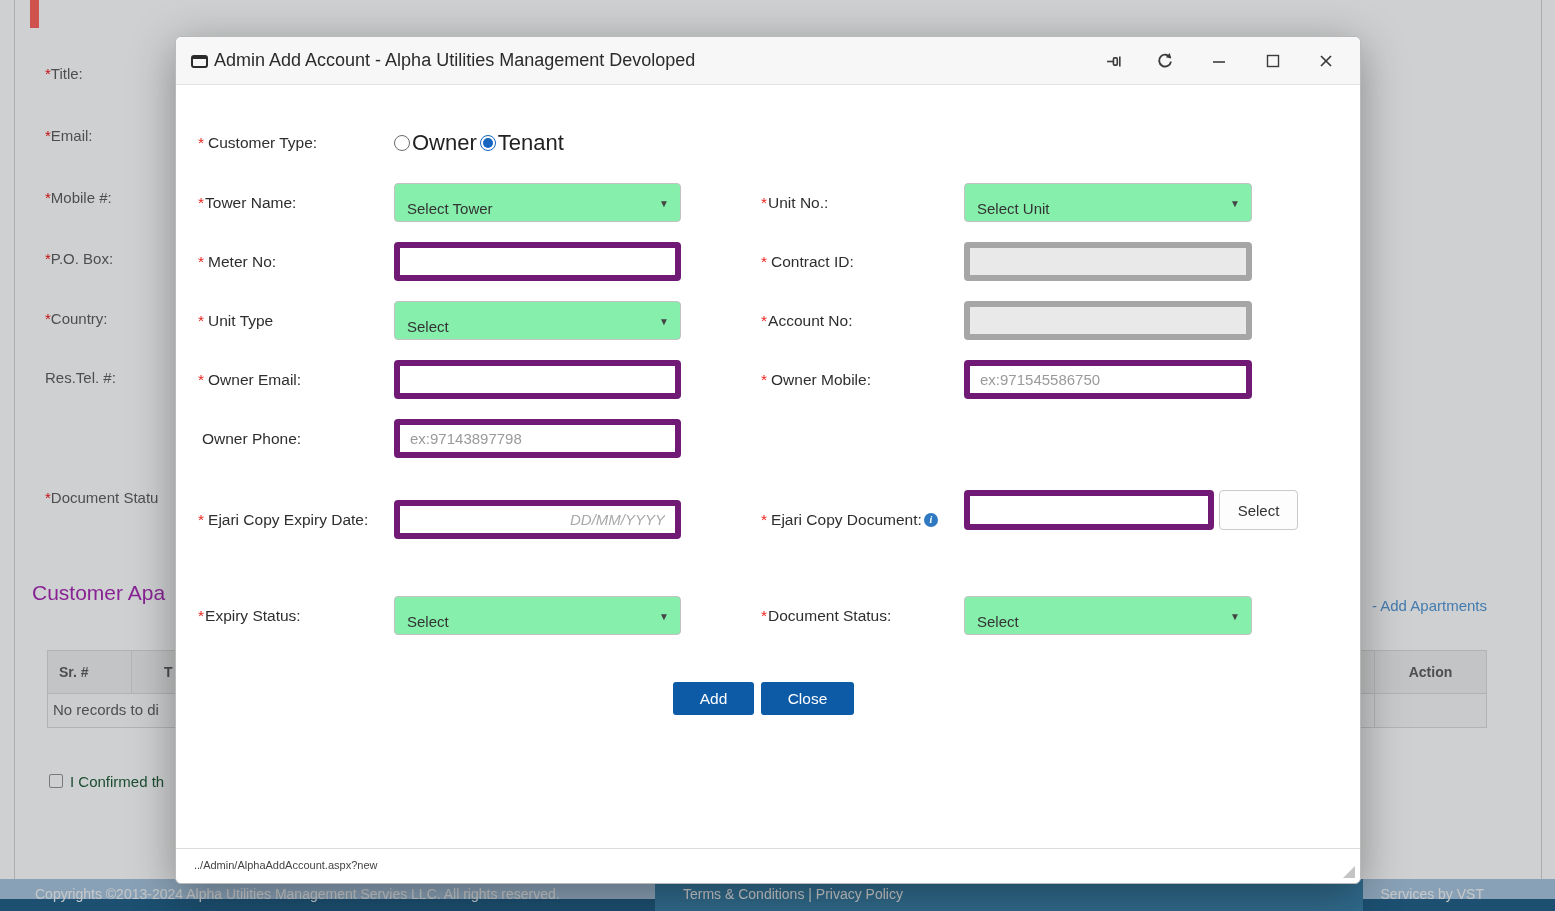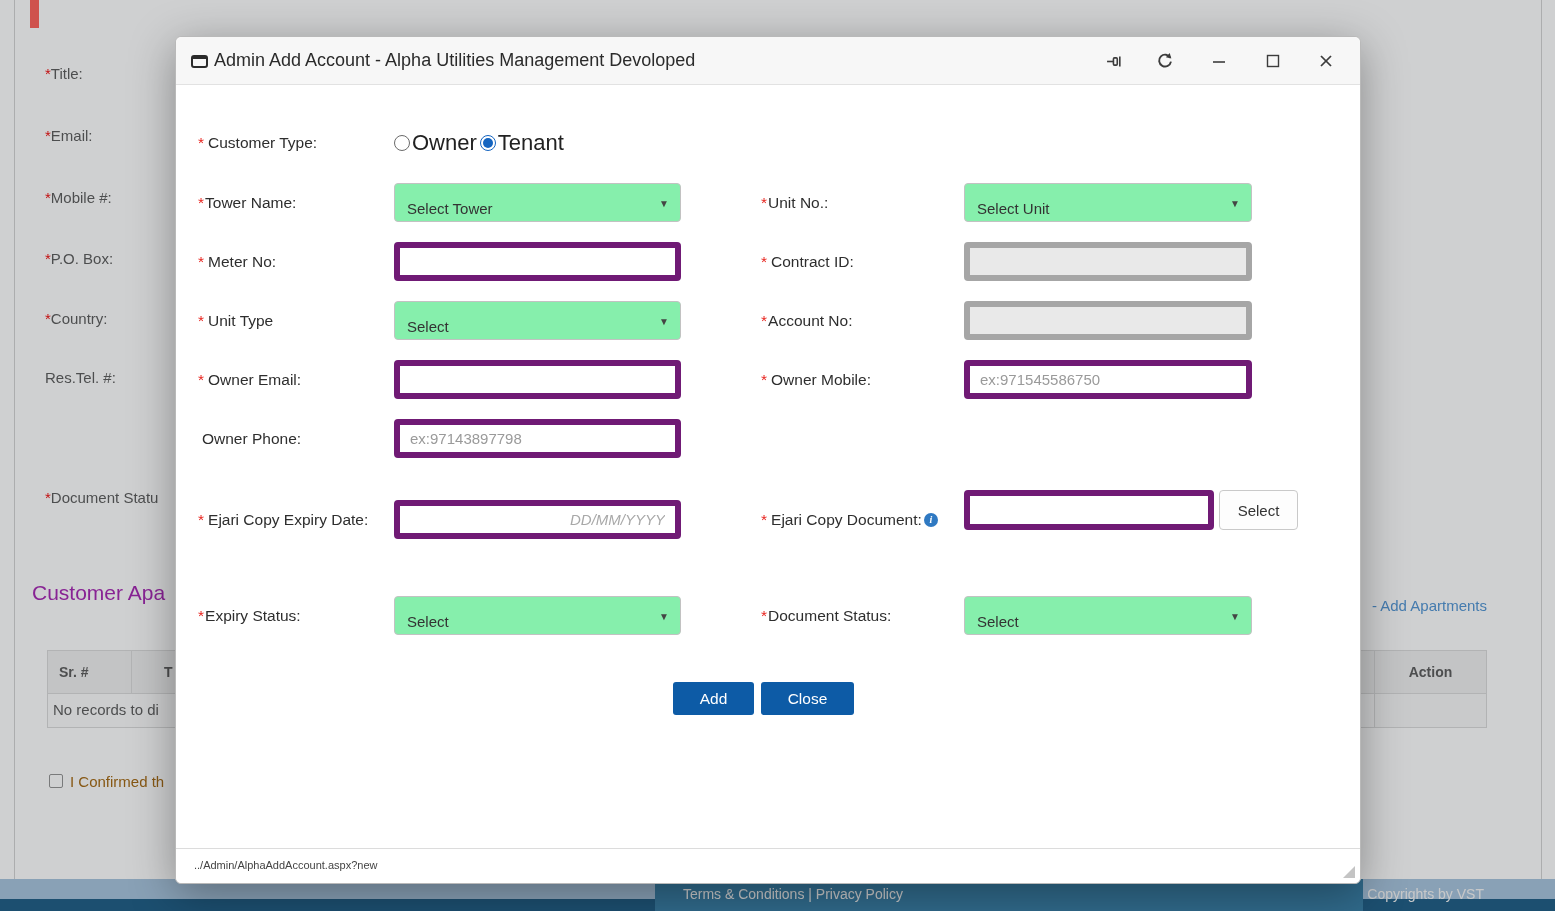--- a/index.html
+++ b/index.html
@@ -20,21 +20,21 @@
   .bg-table { position:absolute; left:47px; top:650px; width:1440px; font-size:14px; color:#555; }
   .bg-table-header { display:flex; height:44px; background:#f0f0f0; border:1px solid #d9d9d9; font-weight:bold; }
   .th1 { width:84px; padding-left:11px; line-height:42px; border-right:1px solid #d9d9d9; }
   .th2 { flex:1; padding-left:32px; line-height:42px; }
   .th-action { width:112px; border-left:1px solid #d9d9d9; text-align:center; line-height:42px; }
   .bg-table-row { display:flex; height:34px; border:1px solid #d9d9d9; border-top:none; background:#fcfcfc; font-size:15px; }
   .td-main { flex:1; line-height:32px; padding-left:5px; }
   .td-action { width:112px; border-left:1px solid #d9d9d9; background:#f7f7f7; }
 
   .bg-checkbox { position:absolute; left:49px; top:774px; width:14px; height:14px; border:1px solid #8e8e8e; border-radius:2px; background:#fff; cursor:pointer; }
-  .bg-confirm-label { position:absolute; left:70px; top:773px; font-size:15px; color:#a16207; white-space:nowrap; }
+  .bg-confirm-label { position:absolute; left:70px; top:773px; font-size:15px; color:#14532d; white-space:nowrap; }
 
   .footer { position:absolute; left:0; top:879px; width:1555px; height:32px; background:#a3c2dc; }
   .footer-bottom-strip { position:absolute; left:0; top:20px; width:100%; height:12px; background:#145680; }
   .footer-center-dark { position:absolute; left:655px; top:0; width:708px; height:32px; background:#2e79a3; }
   .footer-text { position:absolute; top:7px; font-size:14px; color:#f5f5f5; white-space:nowrap; }
   .fcopy { left:35px; }
   .flinks { left:683px; cursor:pointer; }
   .fdev { right:71px; }
 
   
@@ -125,22 +125,23 @@
       <div class="td-action"></div>
     </div>
   </div>
 
   <div class="bg-checkbox"></div>
   <div class="bg-confirm-label">I Confirmed th</div>
 
   <div class="footer">
     <div class="footer-bottom-strip"></div>
     <div class="footer-center-dark"></div>
+    <div class="footer-text fcopy">Copyrights ©2013-2024 Alpha Utilities Management Servies LLC. All rights reserved.</div>
     <div class="footer-text flinks">Terms &amp; Conditions | Privacy Policy</div>
-    <div class="footer-text fdev">Copyrights by VST</div>
+    <div class="footer-text fdev">Services by VST</div>
   </div>
 
   <div class="overlay"></div>
 
   <div class="modal">
 
     <div class="modal-titlebar">
       <div class="win-icon"></div>
       <div class="modal-title">Admin Add Account - Alpha Utilities Management Devoloped</div>
       <div class="tb-btn tb-pin">

